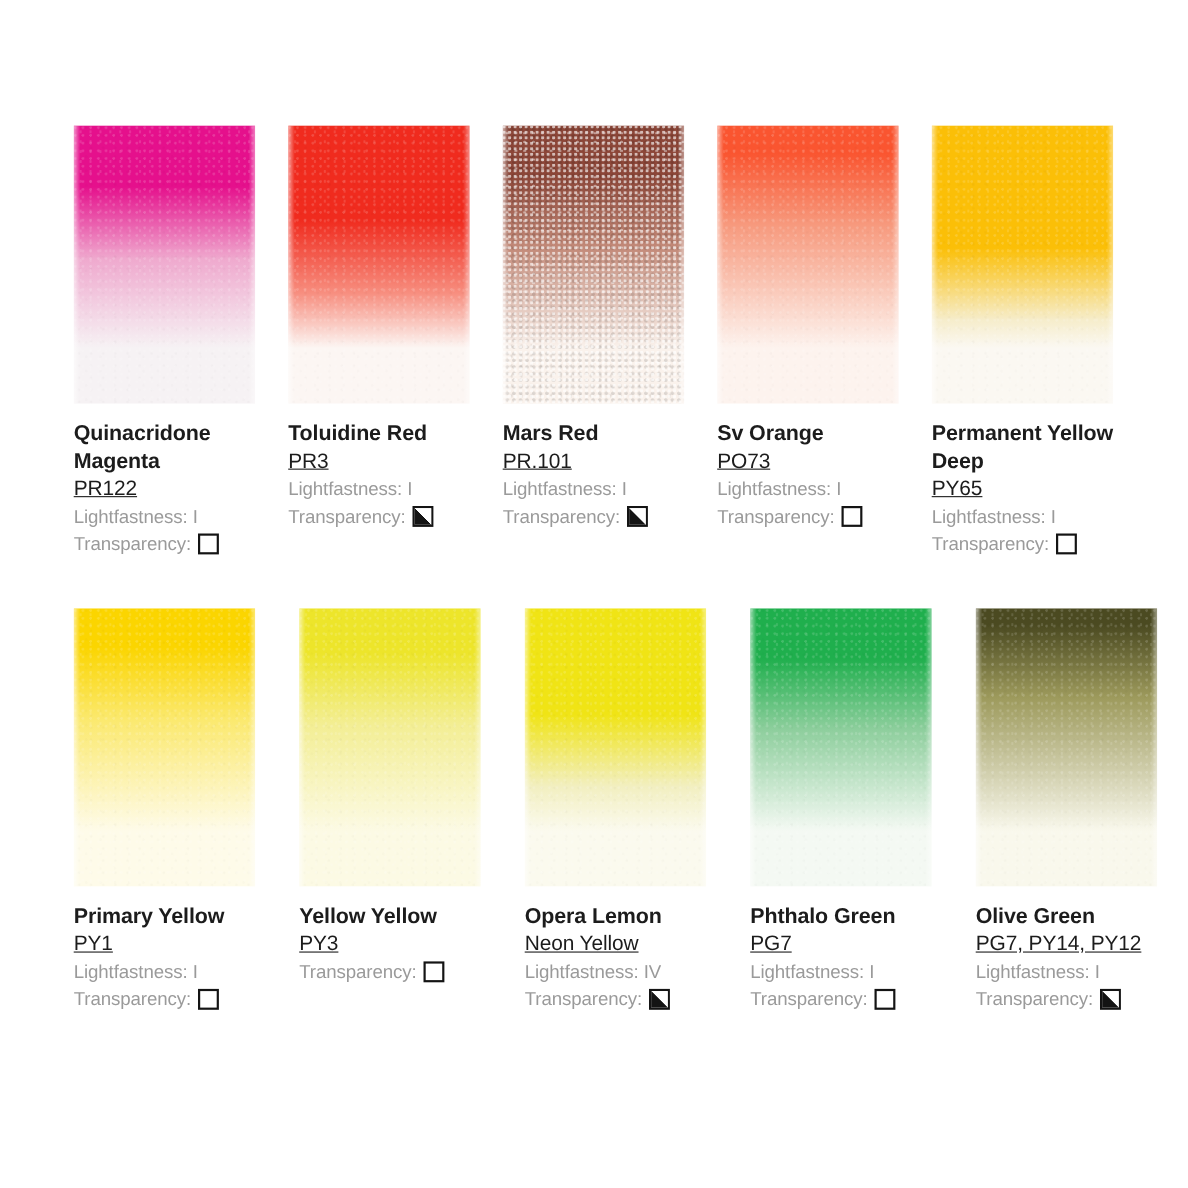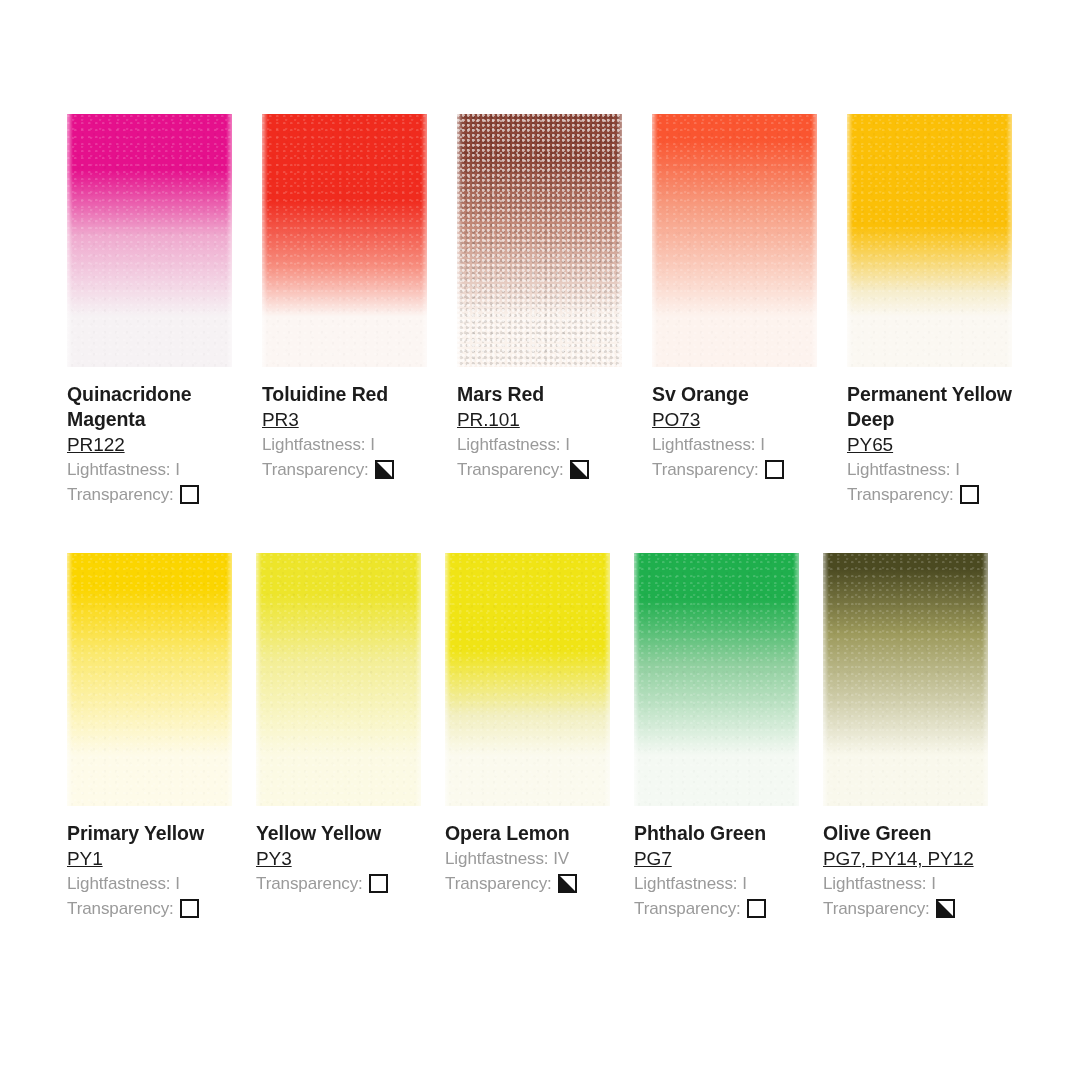--- a/index.html
+++ b/index.html
@@ -33,21 +33,21 @@
     row-gap: 0;
   }
 
   .row-2 {
     position: absolute;
     left: 67px;
     top: 553px;
     width: 962px;
     display: grid;
     grid-template-columns: repeat(5, 165px);
-    column-gap: 24px;
+    column-gap: 40px;
   }
 
   .swatch-cell {
     position: relative;
     width: 165px;
   }
 
   .swatch {
     position: relative;
     width: 165px;
@@ -259,20 +259,21 @@
         </div>
       </div>
       <div class="swatch-cell">
         <div class="swatch">
           <div class="wash" style="background: linear-gradient(rgb(240, 228, 21) 0%, rgb(240, 228, 21) 38%, rgb(242, 239, 192) 64%, rgb(251, 250, 238) 80%, rgb(251, 250, 238) 100%);"></div>
           <div class="grain"></div>
           <div class="edgefade"></div>
         </div>
         <div class="info">
           <div class="paint-name">Opera Lemon</div>
+          <div class="pigment">Neon Yellow</div>
           <div class="lf"><span>Lightfastness:</span> <span>IV</span></div>
           <div class="tr">
             <span class="tr-label">Transparency:</span>
             <span class="tbox semi"></span>
           </div>
         </div>
       </div>
       <div class="swatch-cell">
         <div class="swatch">
           <div class="wash" style="background: linear-gradient(rgb(31, 175, 77) 0%, rgb(31, 175, 77) 18%, rgb(143, 207, 158) 44%, rgb(244, 249, 243) 80%, rgb(244, 249, 243) 100%);"></div>

